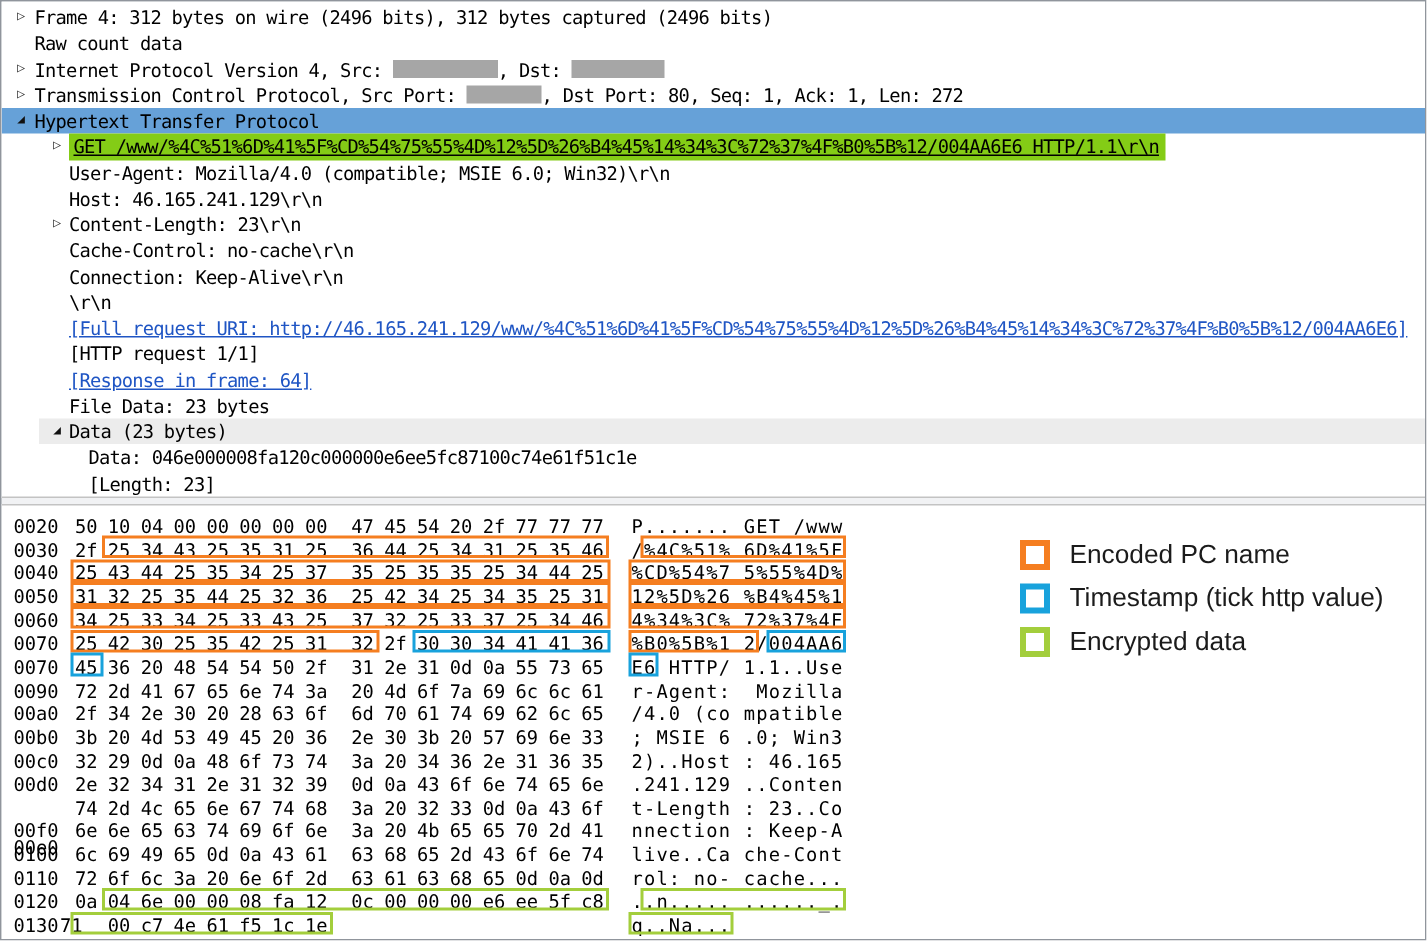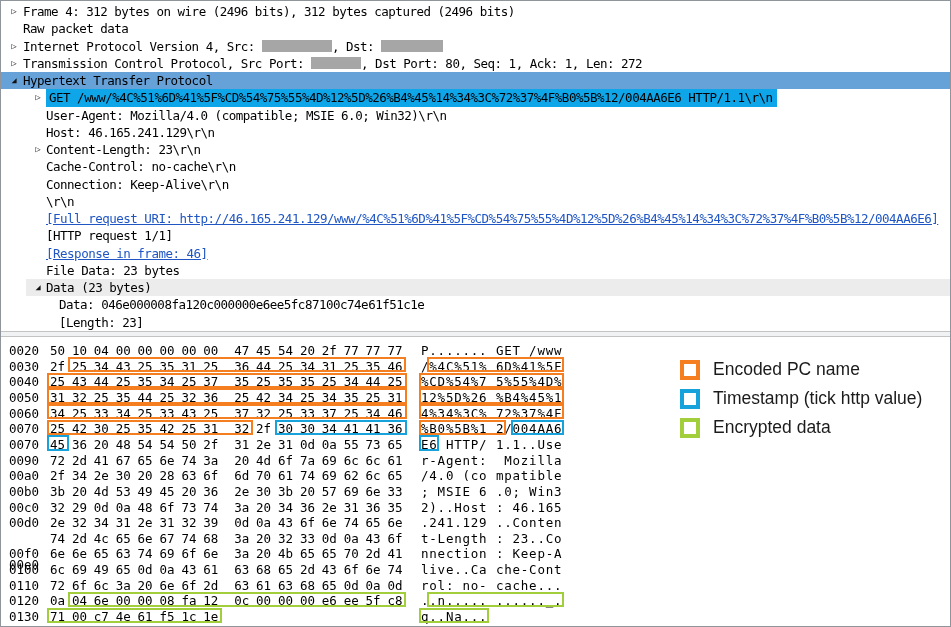--- a/index.html
+++ b/index.html
@@ -24,21 +24,21 @@
     letter-spacing:0;color:#333;
   }
   .expander.collapsed{font-size:9px;}
   .expander.expanded{font-size:8.5px;color:#111;}
   .seg-text{letter-spacing:-0.5px;}
   .redact{
     display:inline-block;height:12px;vertical-align:-1px;
     background:#a6a6a6;
   }
   .sel-full{background:#66a1d8;}
-  .inline-hl{background:#0ea5e9;padding:1px 4px 2px 3px;}
+  .inline-hl{background:#84cc16;padding:1px 4px 2px 3px;text-decoration:underline;}
   .grey-bg{position:absolute;left:25px;right:0;top:0;bottom:0;background:#ececec;}
   .tree-row .content{position:relative;}
   .link-text{color:#1f55c4;text-decoration:underline;}
   
   #hex-pane{
     position:absolute;left:0;top:335px;width:949px;height:290px;
     background:#ffffff;border-top:1px solid #c3c3c3;overflow:hidden;
   }
   .hex-row{position:absolute;left:0;height:15.65px;width:100%;}
   .hex-row span{
@@ -59,34 +59,34 @@
     font-family:"Liberation Sans", sans-serif;font-size:17.5px;color:#1b1b1b;
     white-space:nowrap;
   }
 </style>
 </head>
 <body>
 
 <div id="window">
   <div id="tree-pane">
       <div class="tree-row"><span class="expander collapsed" style="left: 7px;">▷</span><span class="content" style="margin-left: 22px;"><span class="seg-text">Frame 4: 312 bytes on wire (2496 bits), 312 bytes captured (2496 bits)</span></span></div>
-      <div class="tree-row"><span class="content" style="margin-left: 22px;"><span class="seg-text">Raw packet data</span></span></div>
+      <div class="tree-row"><span class="content" style="margin-left: 22px;"><span class="seg-text">Raw count data</span></span></div>
       <div class="tree-row"><span class="expander collapsed" style="left: 7px;">▷</span><span class="content" style="margin-left: 22px;"><span class="seg-text">Internet Protocol Version 4, Src: </span><span class="redact" style="width: 70px;"></span><span class="seg-text">, Dst: </span><span class="redact" style="width: 62px;"></span></span></div>
       <div class="tree-row"><span class="expander collapsed" style="left: 7px;">▷</span><span class="content" style="margin-left: 22px;"><span class="seg-text">Transmission Control Protocol, Src Port: </span><span class="redact" style="width: 50px;"></span><span class="seg-text">, Dst Port: 80, Seq: 1, Ack: 1, Len: 272</span></span></div>
       <div class="tree-row sel-full"><span class="expander expanded" style="left: 7px;">◢</span><span class="content" style="margin-left: 22px;"><span class="seg-text">Hypertext Transfer Protocol</span></span></div>
       <div class="tree-row"><span class="expander collapsed" style="left: 31px;">▷</span><span class="content" style="margin-left: 45px;"><span class="inline-hl"><span class="seg-text">GET /www/%4C%51%6D%41%5F%CD%54%75%55%4D%12%5D%26%B4%45%14%34%3C%72%37%4F%B0%5B%12/004AA6E6 HTTP/1.1\r\n</span></span></span></div>
       <div class="tree-row"><span class="content" style="margin-left: 45px;"><span class="seg-text">User-Agent: Mozilla/4.0 (compatible; MSIE 6.0; Win32)\r\n</span></span></div>
       <div class="tree-row"><span class="content" style="margin-left: 45px;"><span class="seg-text">Host: 46.165.241.129\r\n</span></span></div>
       <div class="tree-row"><span class="expander collapsed" style="left: 31px;">▷</span><span class="content" style="margin-left: 45px;"><span class="seg-text">Content-Length: 23\r\n</span></span></div>
       <div class="tree-row"><span class="content" style="margin-left: 45px;"><span class="seg-text">Cache-Control: no-cache\r\n</span></span></div>
       <div class="tree-row"><span class="content" style="margin-left: 45px;"><span class="seg-text">Connection: Keep-Alive\r\n</span></span></div>
       <div class="tree-row"><span class="content" style="margin-left: 45px;"><span class="seg-text">\r\n</span></span></div>
       <div class="tree-row"><span class="content" style="margin-left: 45px;"><span class="seg-text link-text">[Full request URI: http://46.165.241.129/www/%4C%51%6D%41%5F%CD%54%75%55%4D%12%5D%26%B4%45%14%34%3C%72%37%4F%B0%5B%12/004AA6E6]</span></span></div>
       <div class="tree-row"><span class="content" style="margin-left: 45px;"><span class="seg-text">[HTTP request 1/1]</span></span></div>
-      <div class="tree-row"><span class="content" style="margin-left: 45px;"><span class="seg-text link-text">[Response in frame: 46]</span></span></div>
+      <div class="tree-row"><span class="content" style="margin-left: 45px;"><span class="seg-text link-text">[Response in frame: 64]</span></span></div>
       <div class="tree-row"><span class="content" style="margin-left: 45px;"><span class="seg-text">File Data: 23 bytes</span></span></div>
       <div class="tree-row"><div class="grey-bg"></div><span class="expander expanded" style="left: 31px;">◢</span><span class="content" style="margin-left: 45px;"><span class="seg-text">Data (23 bytes)</span></span></div>
       <div class="tree-row"><span class="content" style="margin-left: 58px;"><span class="seg-text">Data: 046e000008fa120c000000e6ee5fc87100c74e61f51c1e</span></span></div>
       <div class="tree-row"><span class="content" style="margin-left: 58px;"><span class="seg-text">[Length: 23]</span></span></div>
     </div>
   <div id="hex-pane">
       <div class="hex-row" style="top: 6px;">
         <span class="hx-offset" style="left: 8px;">0020</span>
         <span class="hx-byte" style="left: 49px;">50</span>
         <span class="hx-byte" style="left: 70.9px;">10</span>
@@ -676,21 +676,21 @@
         <span class="hx-ascii" style="left: 503.2px;">.</span>
         <span class="hx-ascii" style="left: 511.5px;">.</span>
         <span class="hx-ascii" style="left: 519.8px;">.</span>
         <span class="hx-ascii" style="left: 528.1px;">.</span>
         <span class="hx-ascii" style="left: 536.4px;">.</span>
         <span class="hx-ascii" style="left: 544.7px;">_</span>
         <span class="hx-ascii" style="left: 553px;">.</span>
       </div>
       <div class="hex-row" style="top: 272.05px;">
         <span class="hx-offset" style="left: 8px;">0130</span>
-        <span class="hx-byte" style="left: 49px;">71</span>
+        <span class="hx-byte" style="left: 39px;">71</span>
         <span class="hx-byte" style="left: 70.9px;">00</span>
         <span class="hx-byte" style="left: 92.8px;">c7</span>
         <span class="hx-byte" style="left: 114.7px;">4e</span>
         <span class="hx-byte" style="left: 136.6px;">61</span>
         <span class="hx-byte" style="left: 158.5px;">f5</span>
         <span class="hx-byte" style="left: 180.4px;">1c</span>
         <span class="hx-byte" style="left: 202.3px;">1e</span>
         <span class="hx-ascii" style="left: 420px;">q</span>
         <span class="hx-ascii" style="left: 428.3px;">.</span>
         <span class="hx-ascii" style="left: 436.6px;">.</span>

